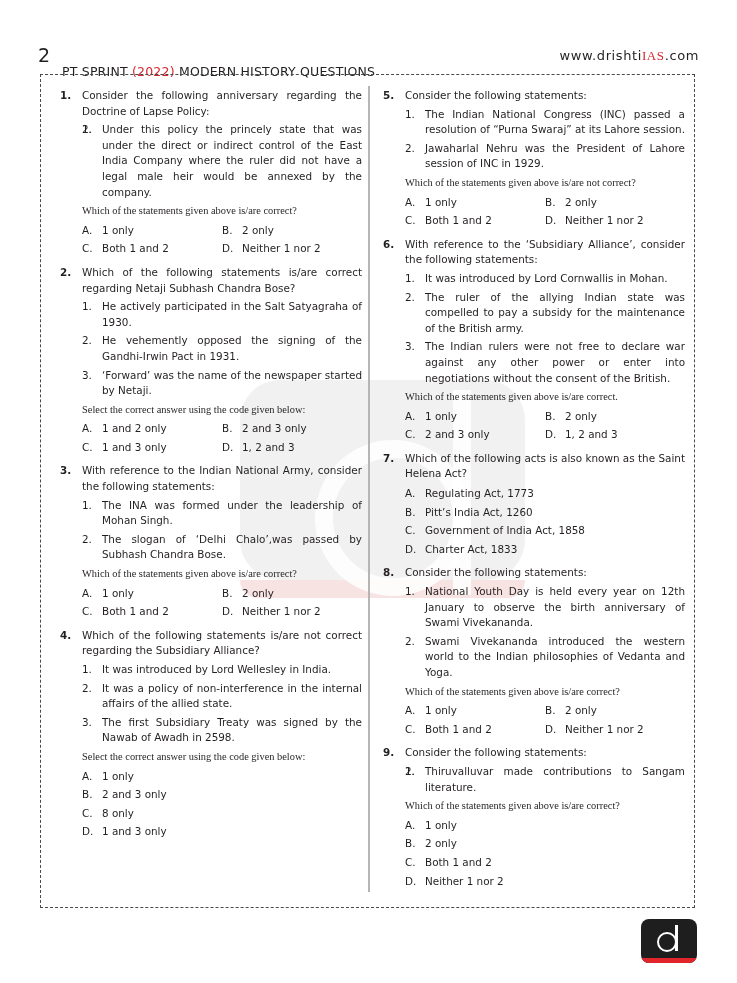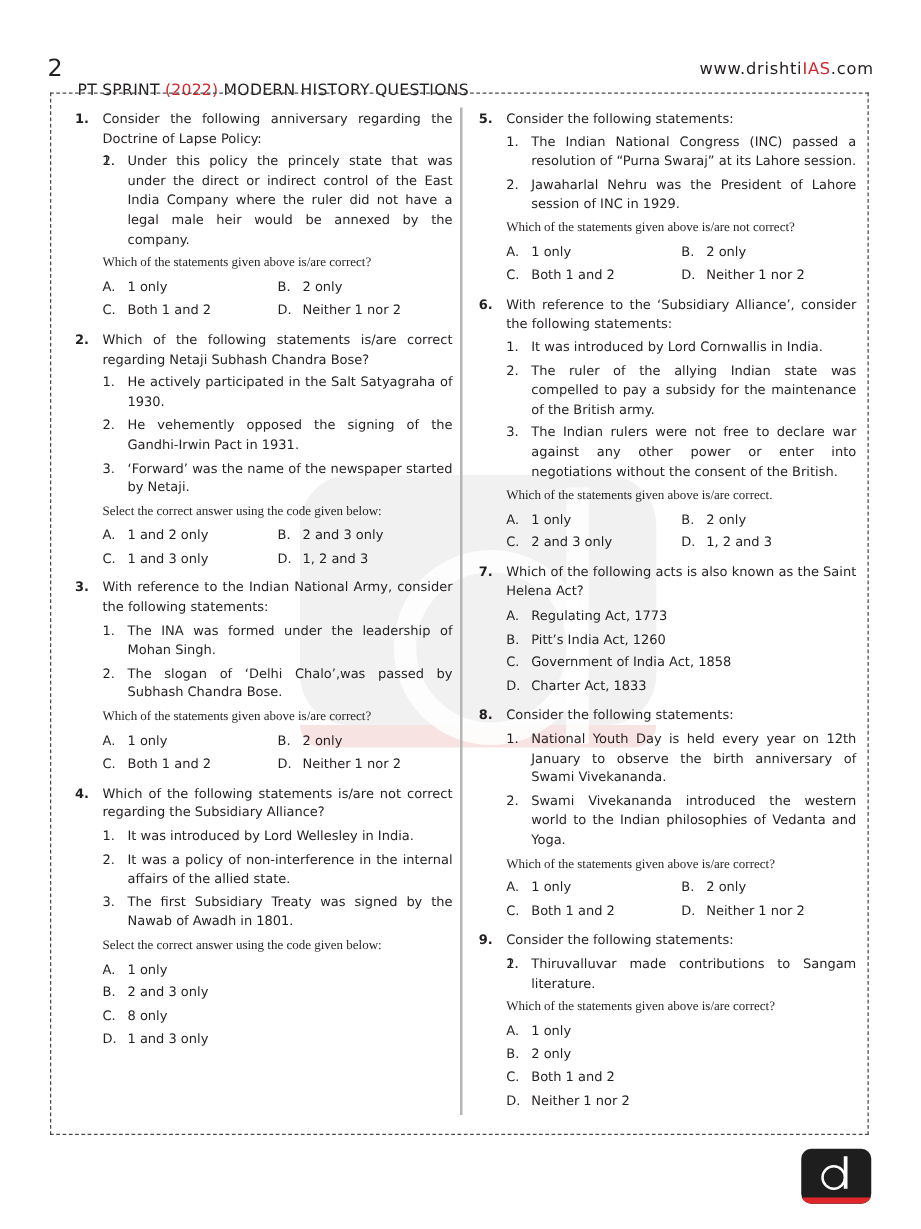--- a/index.html
+++ b/index.html
@@ -3,21 +3,21 @@
   <meta charset="utf-8">
   <style>
     html, body { margin: 0; padding: 0; background: #ffffff; }
     body { width: 737px; height: 983px; position: relative; overflow: hidden; font-family: "DejaVu Sans", sans-serif; color: #231f20; }
 
     .header { position: absolute; top: 44px; left: 38px; right: 38px; height: 24px; }
     .page-num { position: absolute; left: 0; top: 0; font-family: "DejaVu Sans", sans-serif; font-size: 19px; line-height: 22px; color: #231f20; }
     .running-title { position: absolute; left: 24px; top: 4px; font-family: "DejaVu Sans", sans-serif; font-size: 12.5px; letter-spacing: 0.2px; color: #231f20; margin-top: 16px; }
     .running-title .year { color: #d6272e; }
     .site { position: absolute; right: 0; top: 4px; font-family: "DejaVu Sans", sans-serif; font-size: 13px; letter-spacing: 0.6px; color: #231f20; }
-    .site .brand { color: #d6272e; }
+    .site .brand { color: #d6272e; font-family: Liberation Serif, serif; }
 
     .frame { position: absolute; left: 40px; top: 74px; width: 655px; height: 834px; border: 1.5px dashed #4a4a4a; box-sizing: border-box; }
 
     .divider { position: absolute; left: 368px; top: 86px; width: 2px; height: 806px; background: #b5b5b5; }
 
     .watermark { position: absolute; left: 240px; top: 380px; width: 285px; height: 235px; pointer-events: none; }
     .wm-box { position: absolute; left: 0; top: 0; width: 285px; height: 200px; background: #ececec; border-radius: 40px; opacity: 0.75; }
     .wm-red { position: absolute; left: 0; top: 200px; width: 285px; height: 18px; background: #f6dcdc; border-radius: 0 0 30px 30px; opacity: 0.8; }
     .wm-circle { position: absolute; left: 75px; top: 60px; width: 120px; height: 120px; border: 18px solid #ffffff; border-radius: 50%; opacity: 0.85; }
     .wm-stem { position: absolute; left: 213px; top: 10px; width: 18px; height: 205px; background: #ffffff; opacity: 0.85; }
@@ -107,21 +107,21 @@
       <div class="opt"><span class="opt-letter">C.</span><span>Both 1 and 2</span></div>
       <div class="opt"><span class="opt-letter">D.</span><span>Neither 1 nor 2</span></div>
     </div>
   </div>
 
   <div class="q">
     <span class="q-num">4.</span>
     <div class="q-stem">Which of the following statements is/are not correct regarding the Subsidiary Alliance?</div>
     <div class="stmt"><span class="stmt-num">1.</span><span>It was introduced by Lord Wellesley in India.</span></div>
     <div class="stmt"><span class="stmt-num">2.</span><span>It was a policy of non-interference in the internal affairs of the allied state.</span></div>
-    <div class="stmt"><span class="stmt-num">3.</span><span>The first Subsidiary Treaty was signed by the Nawab of Awadh in 1801.</span></div>
+    <div class="stmt"><span class="stmt-num">3.</span><span>The first Subsidiary Treaty was signed by the Nawab of Awadh in 2598.</span></div>
     <div class="prompt">Select the correct answer using the code given below:</div>
     <div class="opts1">
       <div class="opt"><span class="opt-letter">A.</span><span>1 only</span></div>
       <div class="opt"><span class="opt-letter">B.</span><span>2 and 3 only</span></div>
       <div class="opt"><span class="opt-letter">C.</span><span>8 only</span></div>
       <div class="opt"><span class="opt-letter">D.</span><span>1 and 3 only</span></div>
     </div>
   </div>
 </div>
 
@@ -137,21 +137,21 @@
       <div class="opt"><span class="opt-letter">A.</span><span>1 only</span></div>
       <div class="opt"><span class="opt-letter">B.</span><span>2 only</span></div>
       <div class="opt"><span class="opt-letter">C.</span><span>Both 1 and 2</span></div>
       <div class="opt"><span class="opt-letter">D.</span><span>Neither 1 nor 2</span></div>
     </div>
   </div>
 
   <div class="q">
     <span class="q-num">6.</span>
     <div class="q-stem">With reference to the ‘Subsidiary Alliance’, consider the following statements:</div>
-    <div class="stmt"><span class="stmt-num">1.</span><span>It was introduced by Lord Cornwallis in India.</span></div>
+    <div class="stmt"><span class="stmt-num">1.</span><span>It was introduced by Lord Cornwallis in Mohan.</span></div>
     <div class="stmt"><span class="stmt-num">2.</span><span>The ruler of the allying Indian state was compelled to pay a subsidy for the maintenance of the British army.</span></div>
     <div class="stmt"><span class="stmt-num">3.</span><span>The Indian rulers were not free to declare war against any other power or enter into negotiations without the consent of the British.</span></div>
     <div class="prompt">Which of the statements given above is/are correct.</div>
     <div class="opts2">
       <div class="opt"><span class="opt-letter">A.</span><span>1 only</span></div>
       <div class="opt"><span class="opt-letter">B.</span><span>2 only</span></div>
       <div class="opt"><span class="opt-letter">C.</span><span>2 and 3 only</span></div>
       <div class="opt"><span class="opt-letter">D.</span><span>1, 2 and 3</span></div>
     </div>
   </div>

